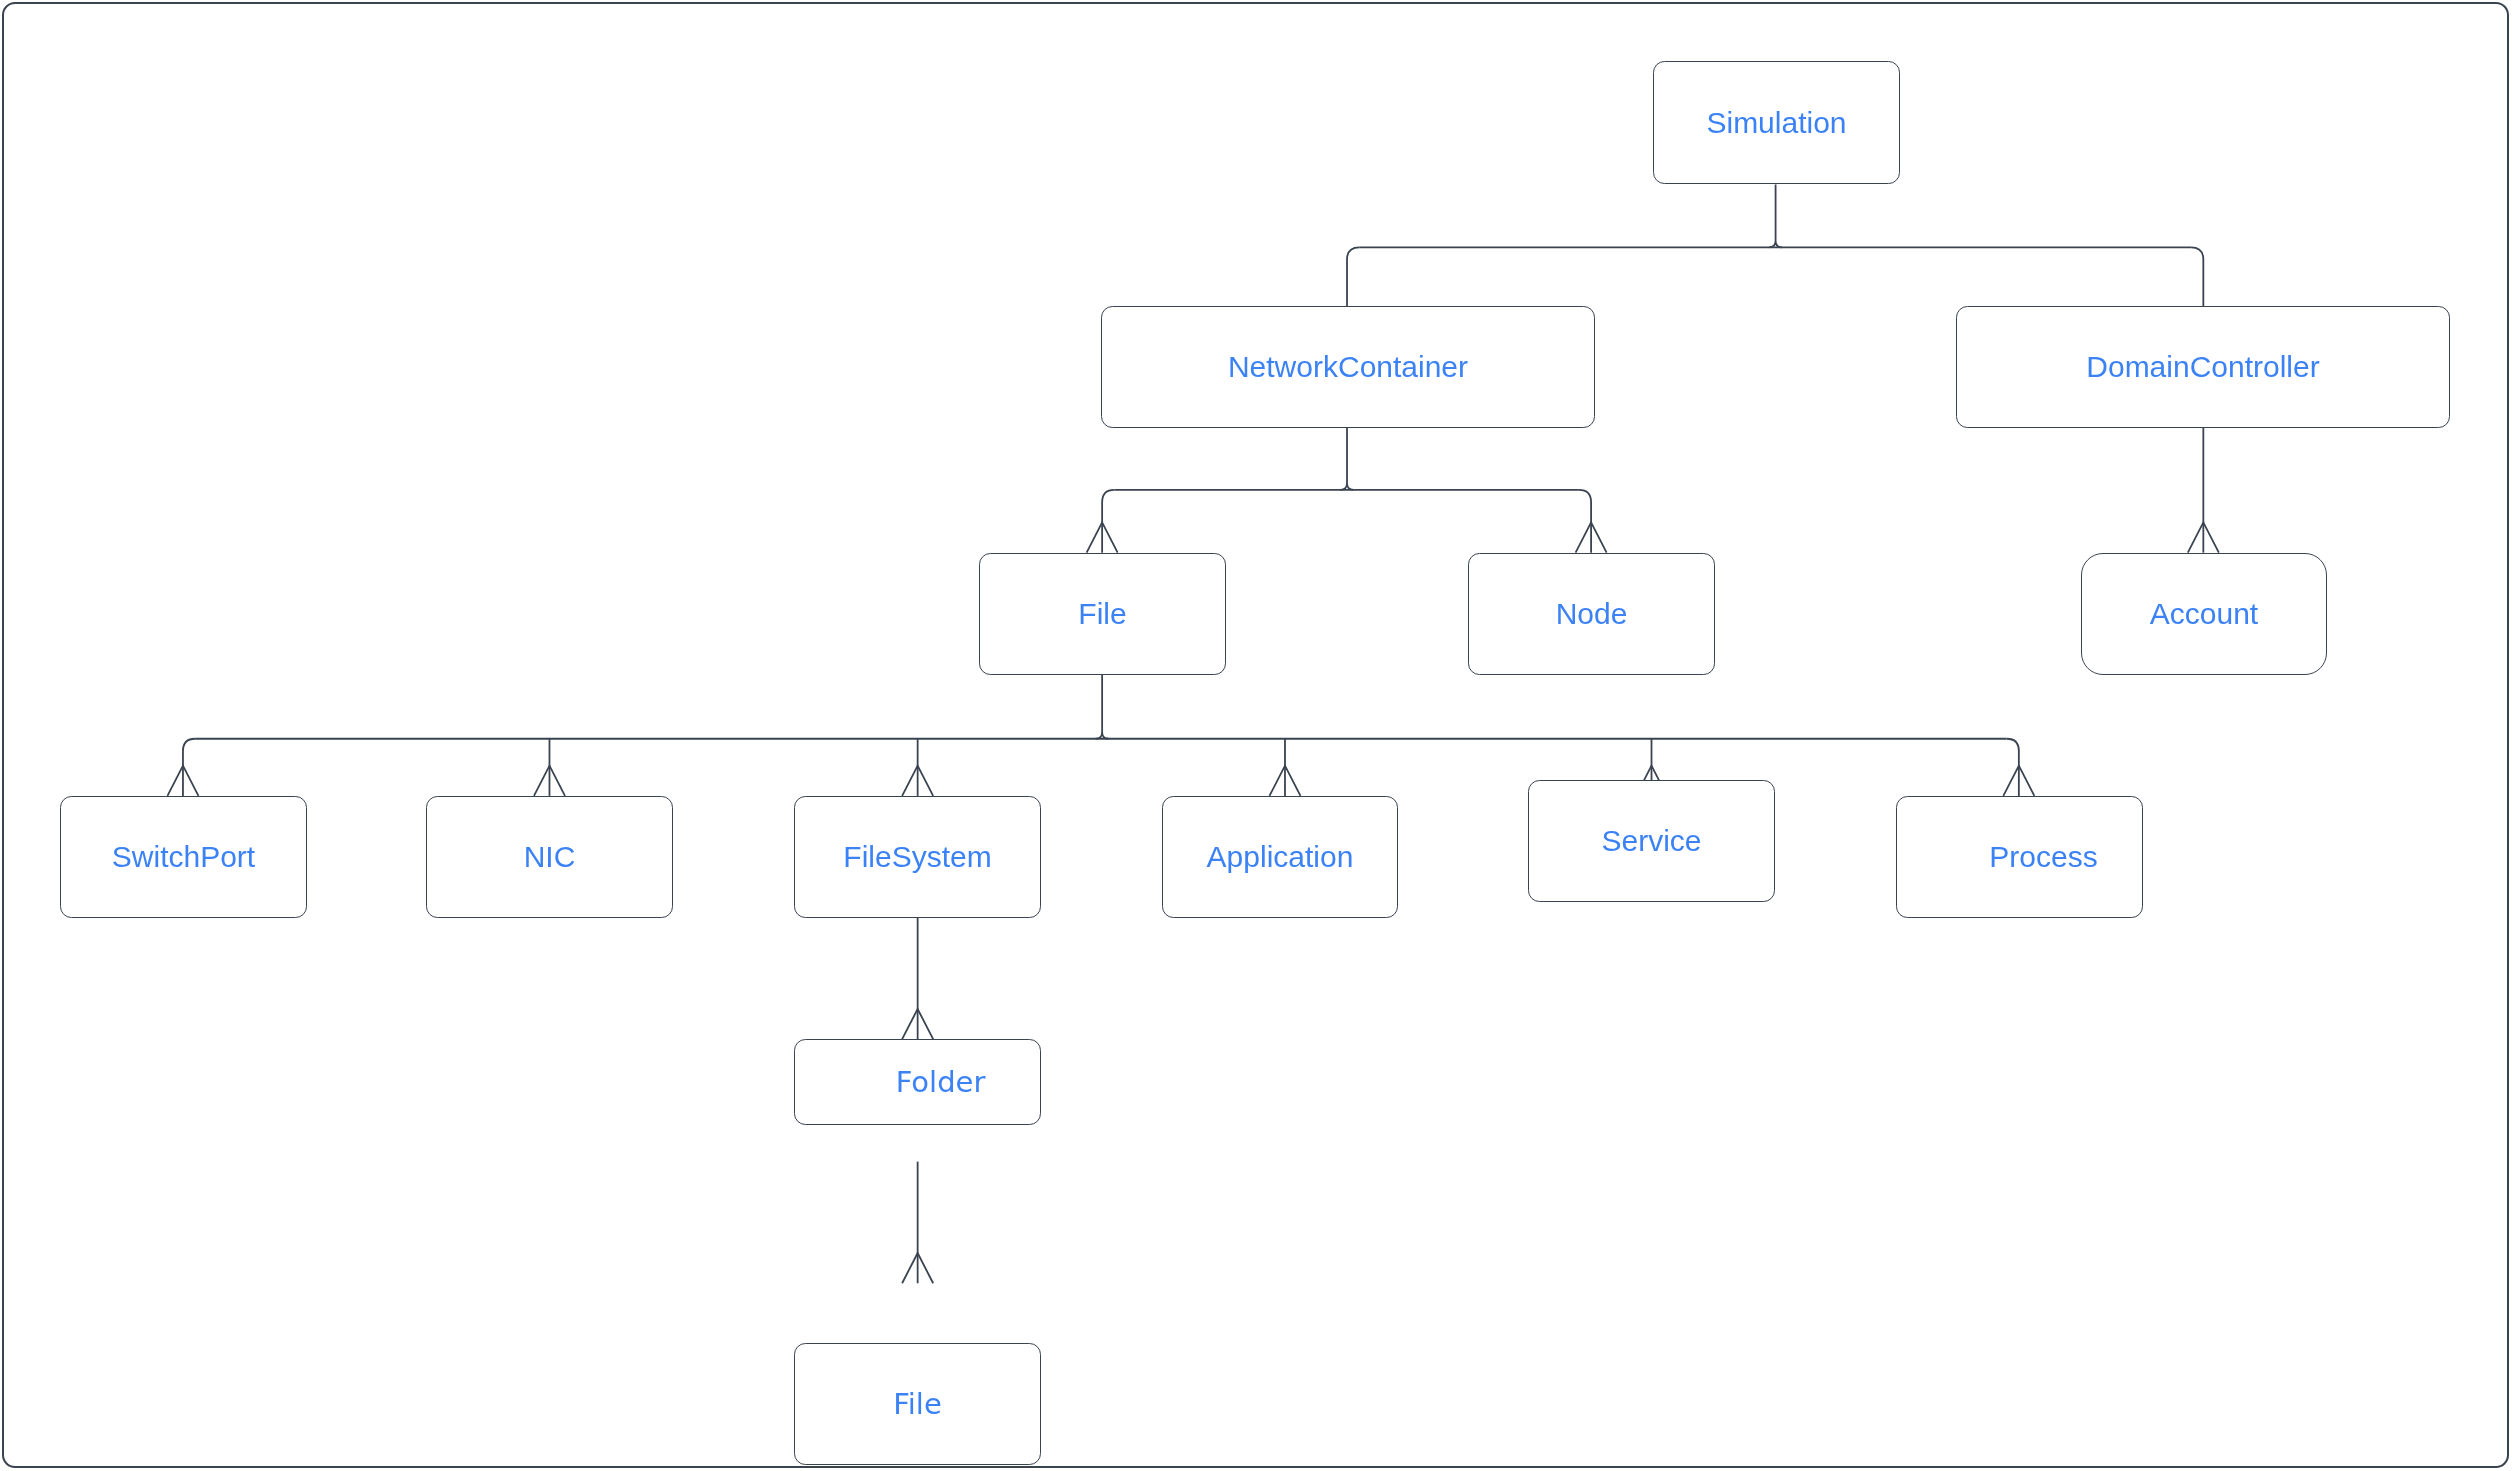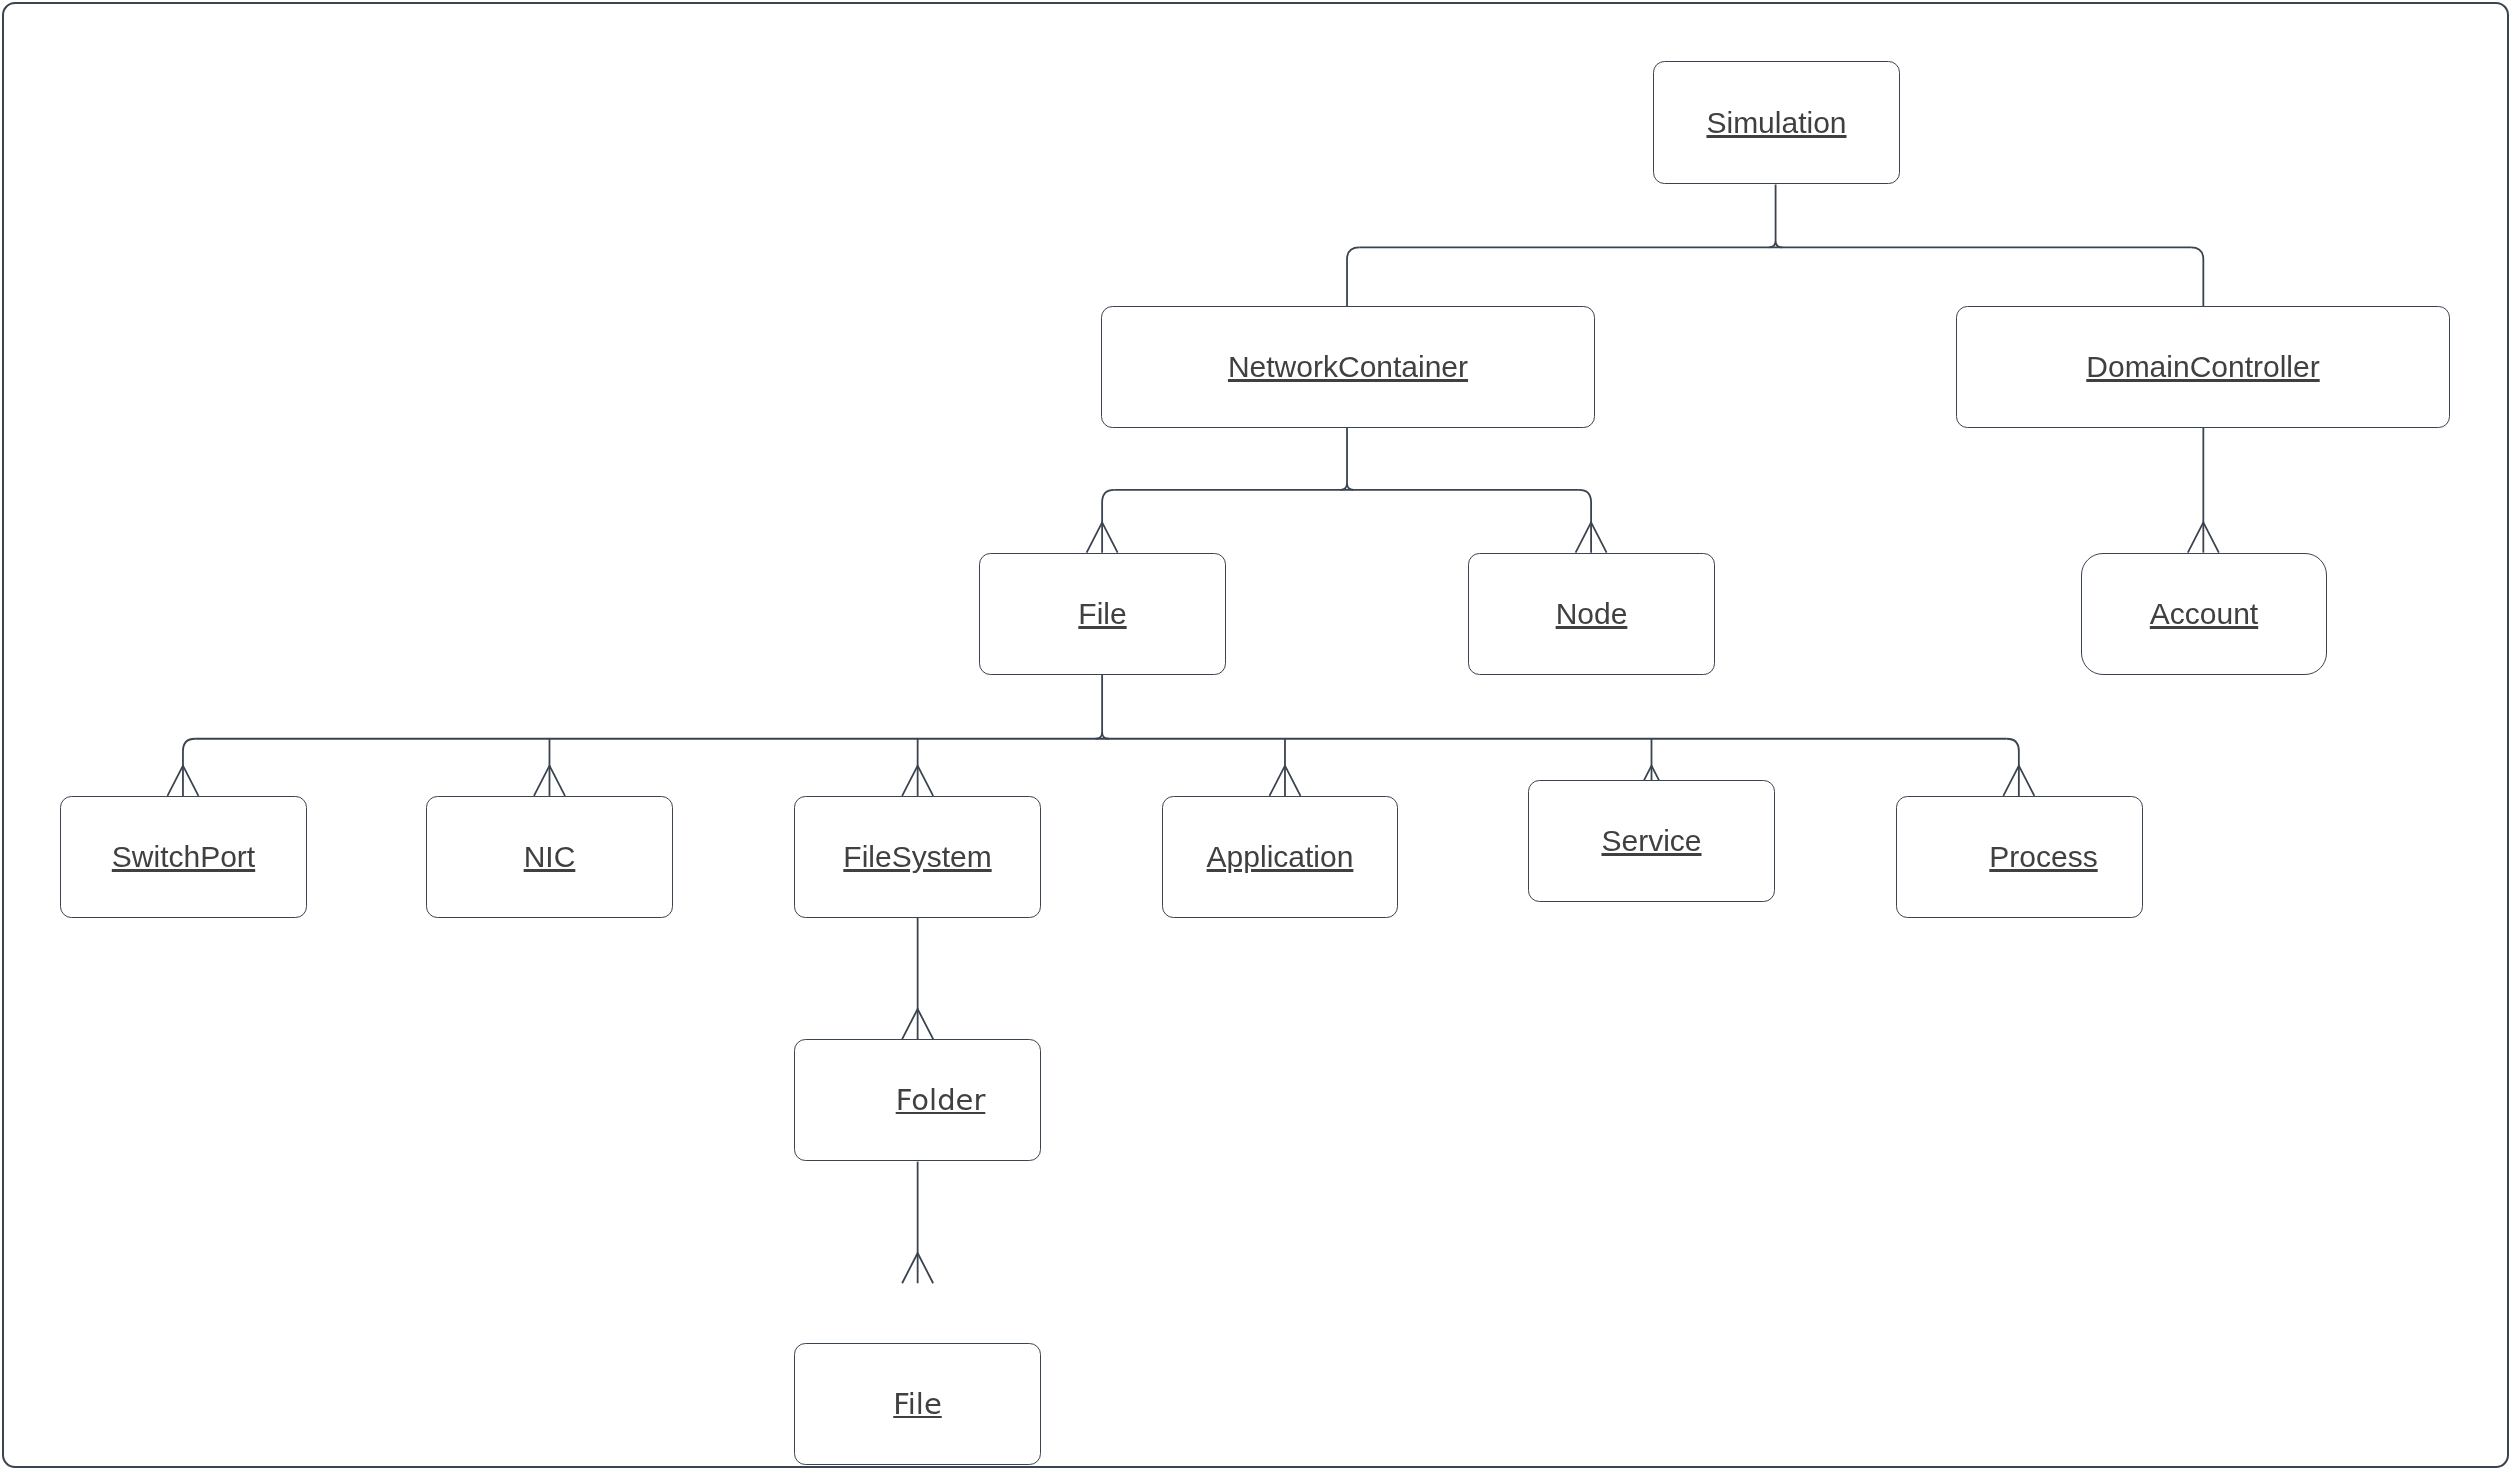--- a/index.html
+++ b/index.html
@@ -35,25 +35,24 @@
     box-sizing: border-box;
     border: 1.9px solid #3a4350;
     border-radius: 11.4px;
     background: #ffffff;
     display: flex;
     align-items: center;
     justify-content: center;
     text-align: center;
   }
   .node .label {
-    color: #404040;
+    color: #3b82f6;
     font-size: 30px;
     line-height: 1.2;
     white-space: nowrap;
-    text-decoration: underline;
   }
   .node.alt-font .label {
     font-family: "DejaVu Sans", sans-serif;
     font-size: 29px;
   }
 </style>
 </head>
 <body>
 
 <div class="canvas">
@@ -140,21 +139,21 @@
   </div>
 
   <div class="node" style="left:1528px; top:780px; width:247px; height:122px;">
     <span class="label">Service</span>
   </div>
 
   <div class="node" style="left:1896px; top:796px; width:247px; height:122px;padding-left:48px;">
     <span class="label">Process</span>
   </div>
 
-  <div class="node alt-font" style="left:794px; top:1039px; width:247px; height:122px;padding-left:46px;">
+  <div class="node alt-font" style="left:794px; top:1039px; width:247px; height:86px;padding-left:46px;">
     <span class="label">Folder</span>
   </div>
 
   <div class="node alt-font" style="left:794px; top:1343px; width:247px; height:122px;text-align:right;">
     <span class="label">File</span>
   </div>
 
   <div class="outer-frame"></div>
 </div>
 

